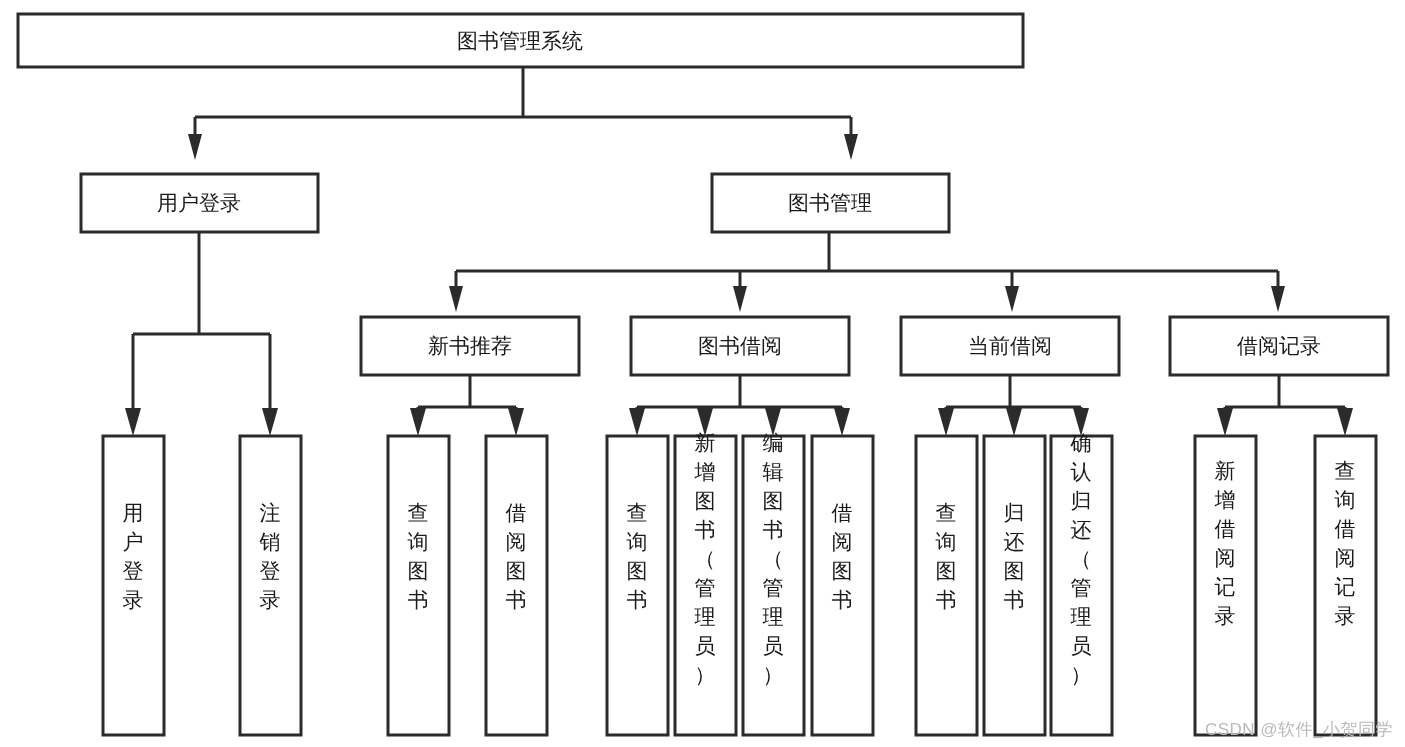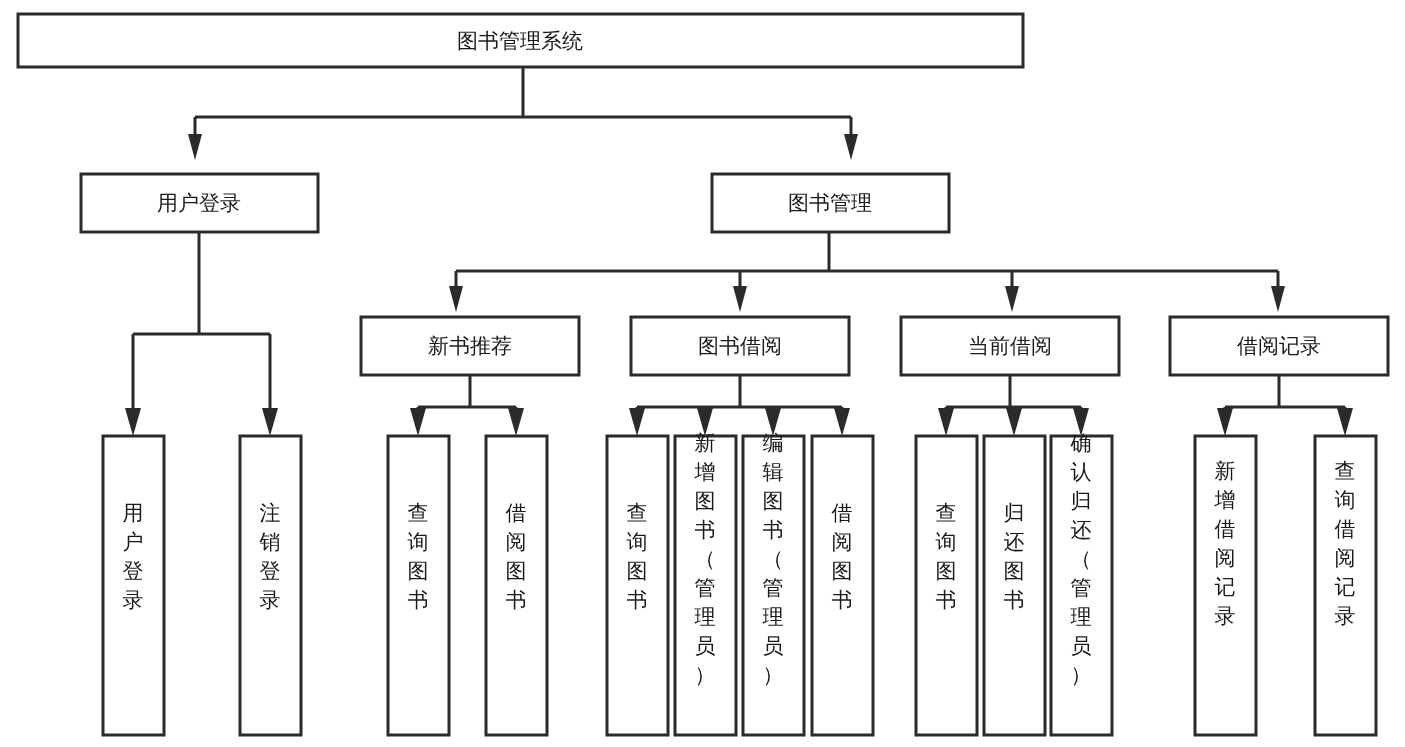--- a/index.html
+++ b/index.html
@@ -241,14 +241,15 @@
       <text class="node-label-v" x="1225" y="478"><tspan x="1225" dy="0">新</tspan><tspan x="1225" dy="29">增</tspan><tspan x="1225" dy="29">借</tspan><tspan x="1225" dy="29">阅</tspan><tspan x="1225" dy="29">记</tspan><tspan x="1225" dy="29">录</tspan></text>
     </g>
 
     <g>
       <rect class="node-box" x="1315" y="436" width="61" height="299"></rect>
       <text class="node-label-v" x="1345" y="478"><tspan x="1345" dy="0">查</tspan><tspan x="1345" dy="29">询</tspan><tspan x="1345" dy="29">借</tspan><tspan x="1345" dy="29">阅</tspan><tspan x="1345" dy="29">记</tspan><tspan x="1345" dy="29">录</tspan></text>
     </g>
 
   </svg>
 
+  <div class="watermark">CSDN @软件_小贺同学</div>
 
 </div>
 
 </body></html>

